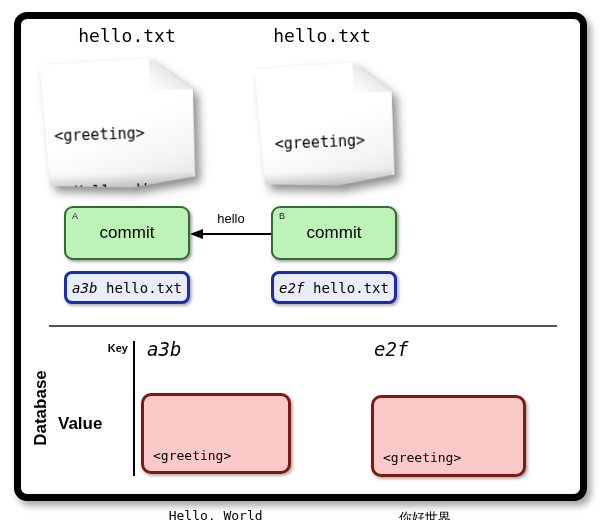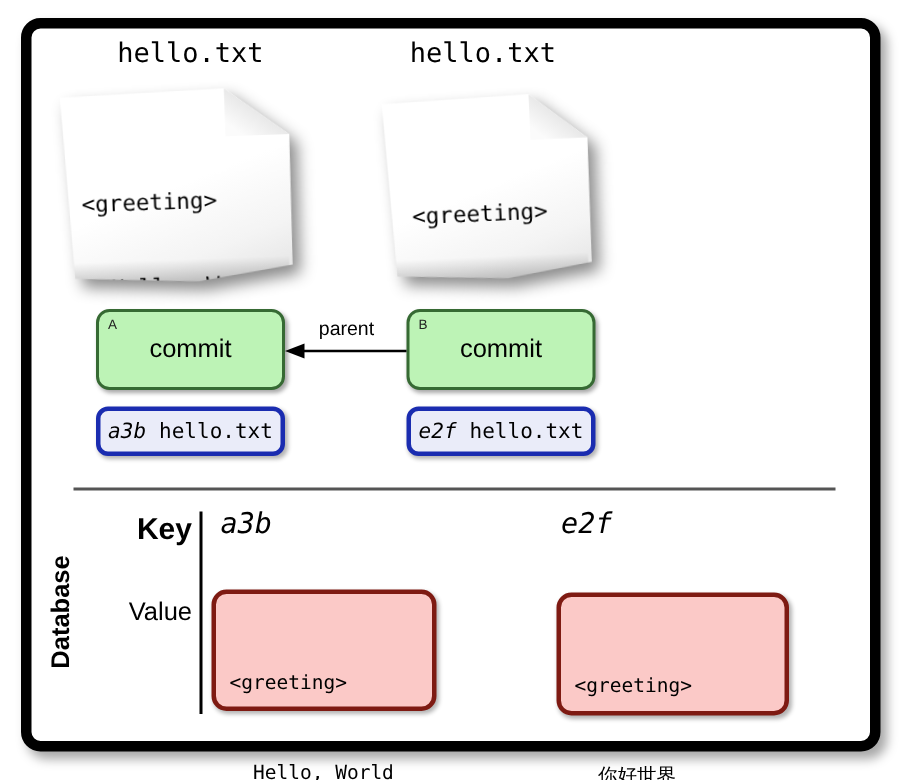--- a/index.html
+++ b/index.html
@@ -82,22 +82,22 @@
   .blob-box.bb { left:271px; top:271px; }
   .blob-hash { font-style:italic; margin-right:0.62em; }
 
   
   .separator { position:absolute; left:49px; top:325px; width:508px; border-top:2px solid #555; }
   .db-label-wrap {
     position:absolute; left:14px; top:352px; width:54px; height:112px;
     display:flex; align-items:center; justify-content:center;
   }
   .db-label { transform:rotate(-90deg); white-space:nowrap; font-weight:bold; font-size:17px; }
-  .key-label   { position:absolute; left:58px; top:342px; width:70px; text-align:right; font-weight:bold; font-size:20px; }
-  .value-label { position:absolute; left:58px; top:398px; width:70px; text-align:right; font-weight:normal; font-size:17px; }
+  .key-label   { position:absolute; left:58px; top:342px; width:70px; text-align:right; font-weight:bold; font-size:11px; }
+  .value-label { position:absolute; left:58px; top:414px; width:70px; text-align:left; font-weight:bold; font-size:17px; }
   .v-divider { position:absolute; left:133px; top:341px; height:135px; border-left:2px solid #000; }
   .db-key { position:absolute; font-size:19px; font-style:italic;
             font-family:"DejaVu Sans Mono","Liberation Mono",monospace; }
   .db-key.k1 { left:147px; top:338px; }
   .db-key.k2 { left:374px; top:338px; }
   .value-box {
     position:absolute; box-sizing:border-box;
     background:var(--value-fill,#fbc9c7);
     border:3px solid var(--value-border,#7e1a12);
     border-radius:10px;
@@ -141,21 +141,21 @@
 
   <div class="commit-box ca">
     <span class="commit-tag">A</span>
     <span class="commit-label">commit</span>
   </div>
   <div class="commit-box cb">
     <span class="commit-tag">B</span>
     <span class="commit-label">commit</span>
   </div>
 
-  <div class="parent-label">parent</div>
+  <div class="parent-label">hello</div>
   <svg class="parent-arrow" width="82" height="14" viewBox="0 0 82 14">
     <line x1="81" y1="7" x2="11" y2="7" stroke="#000" stroke-width="1.8"></line>
     <polygon points="0,7 13,2 13,12" fill="#000"></polygon>
   </svg>
 
   <div class="blob-box ba mono">
     <span class="blob-hash">a3b</span><span>hello.txt</span>
   </div>
   <div class="blob-box bb mono">
     <span class="blob-hash">e2f</span><span>hello.txt</span>

